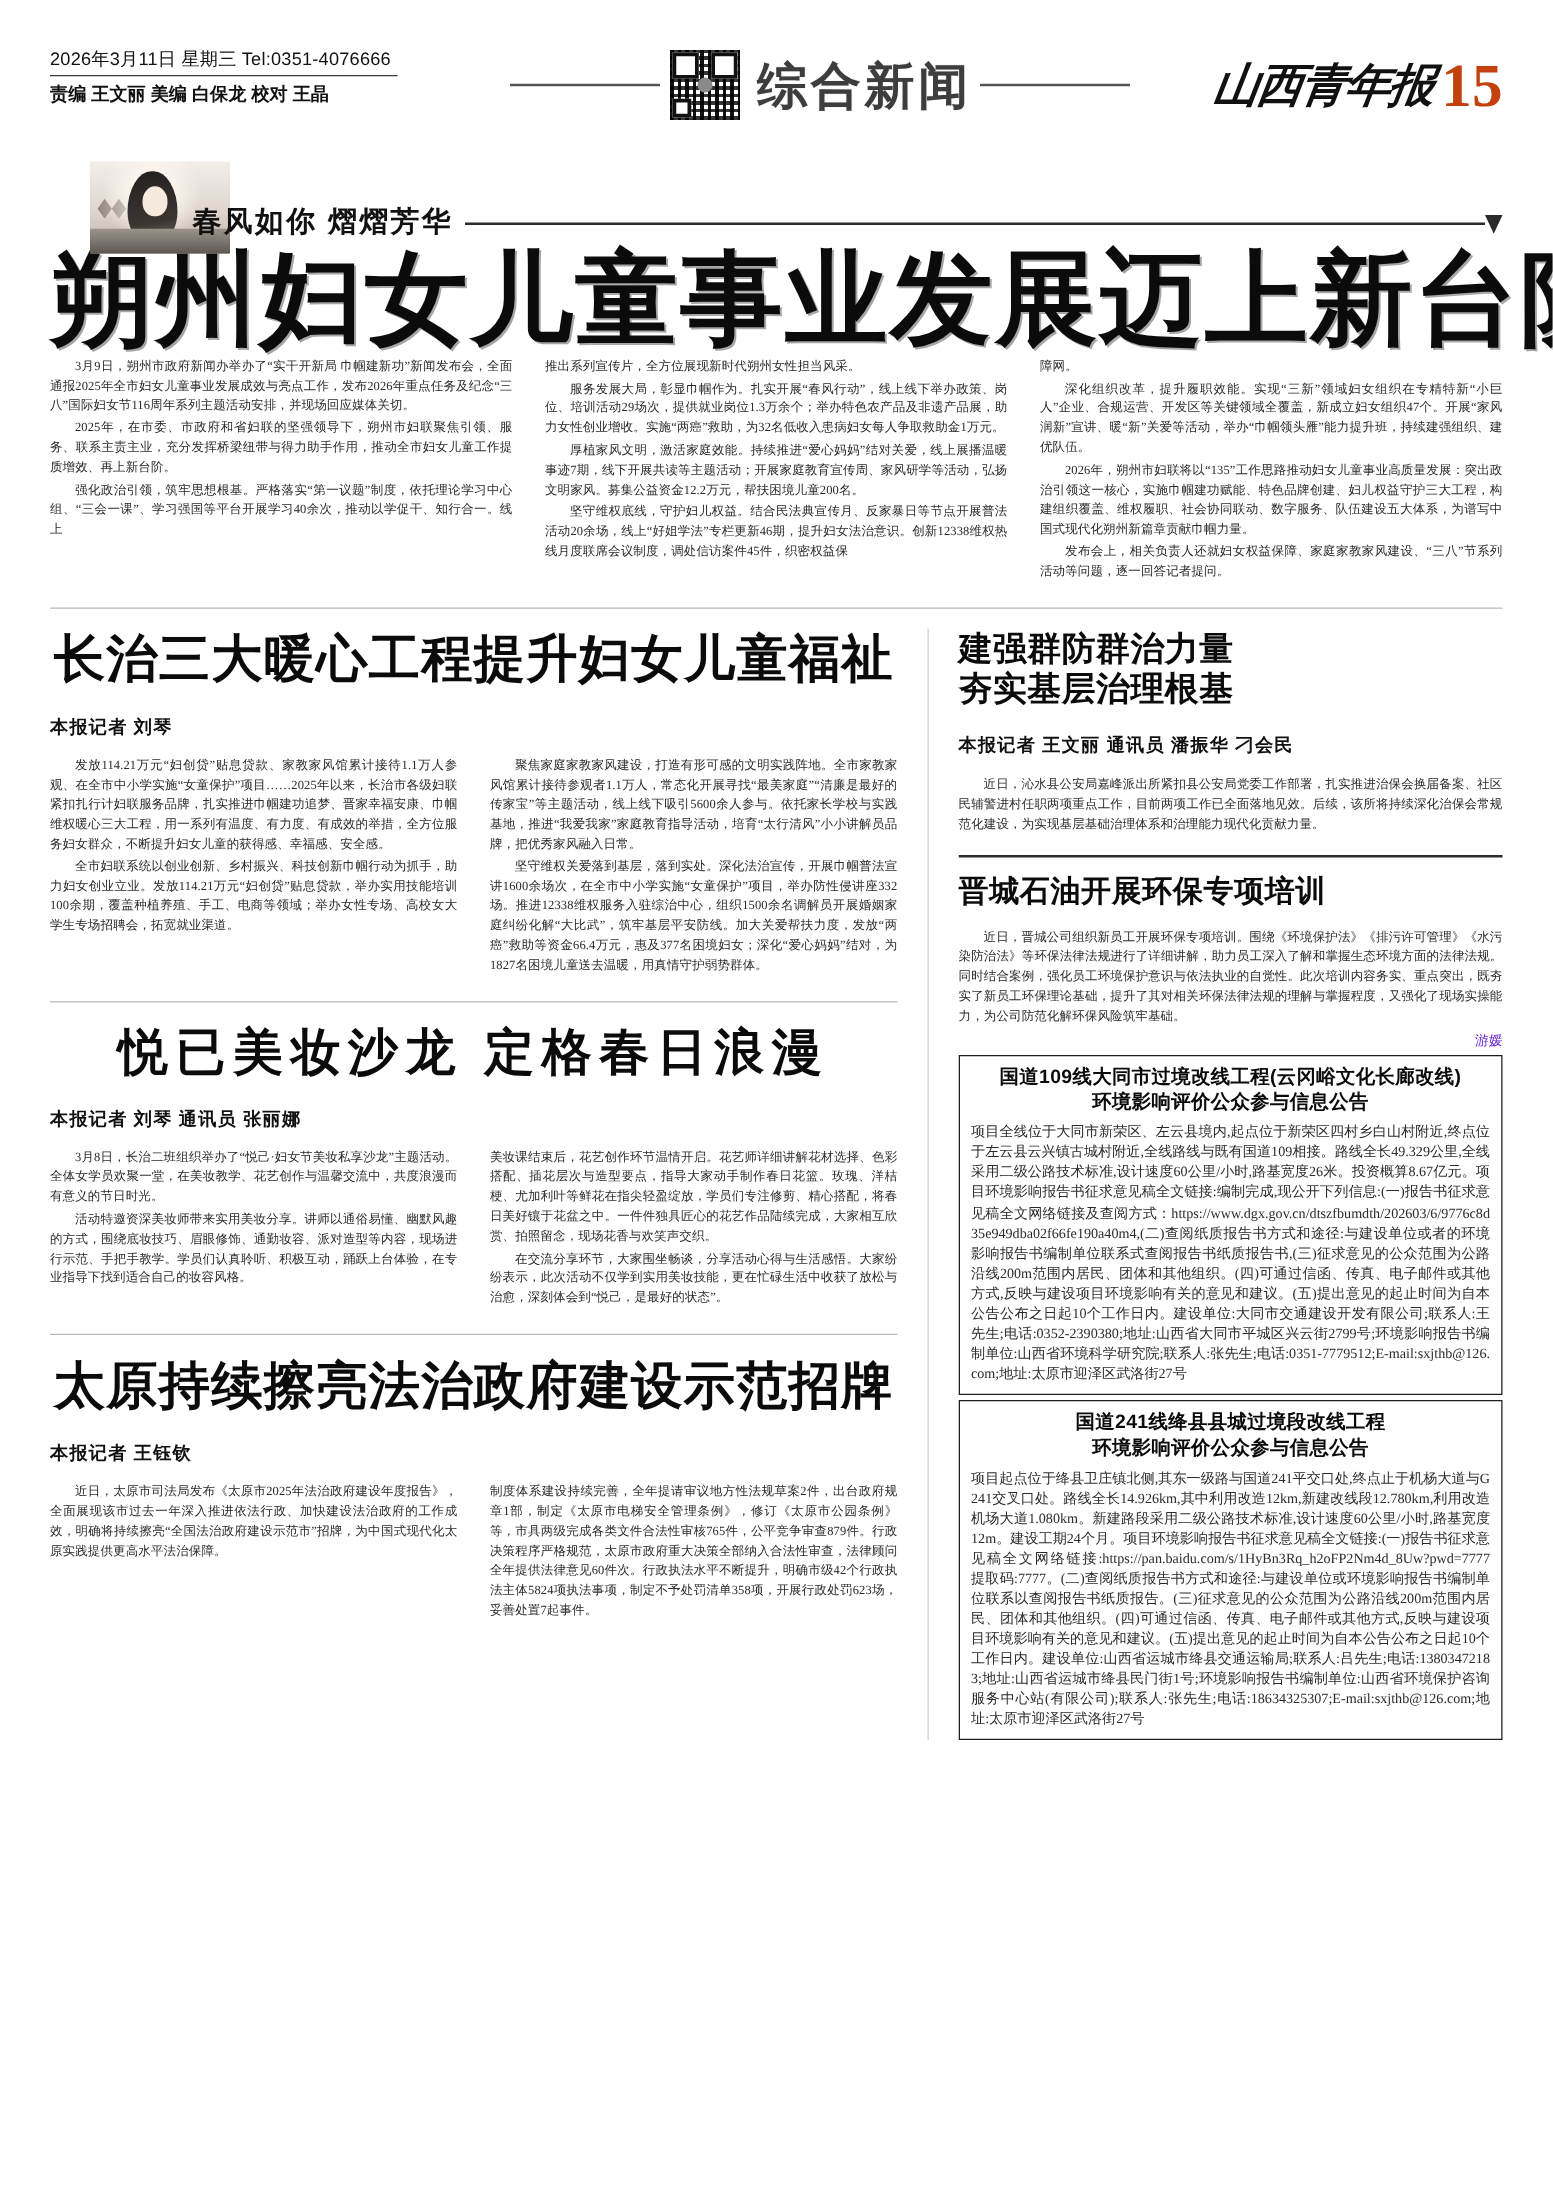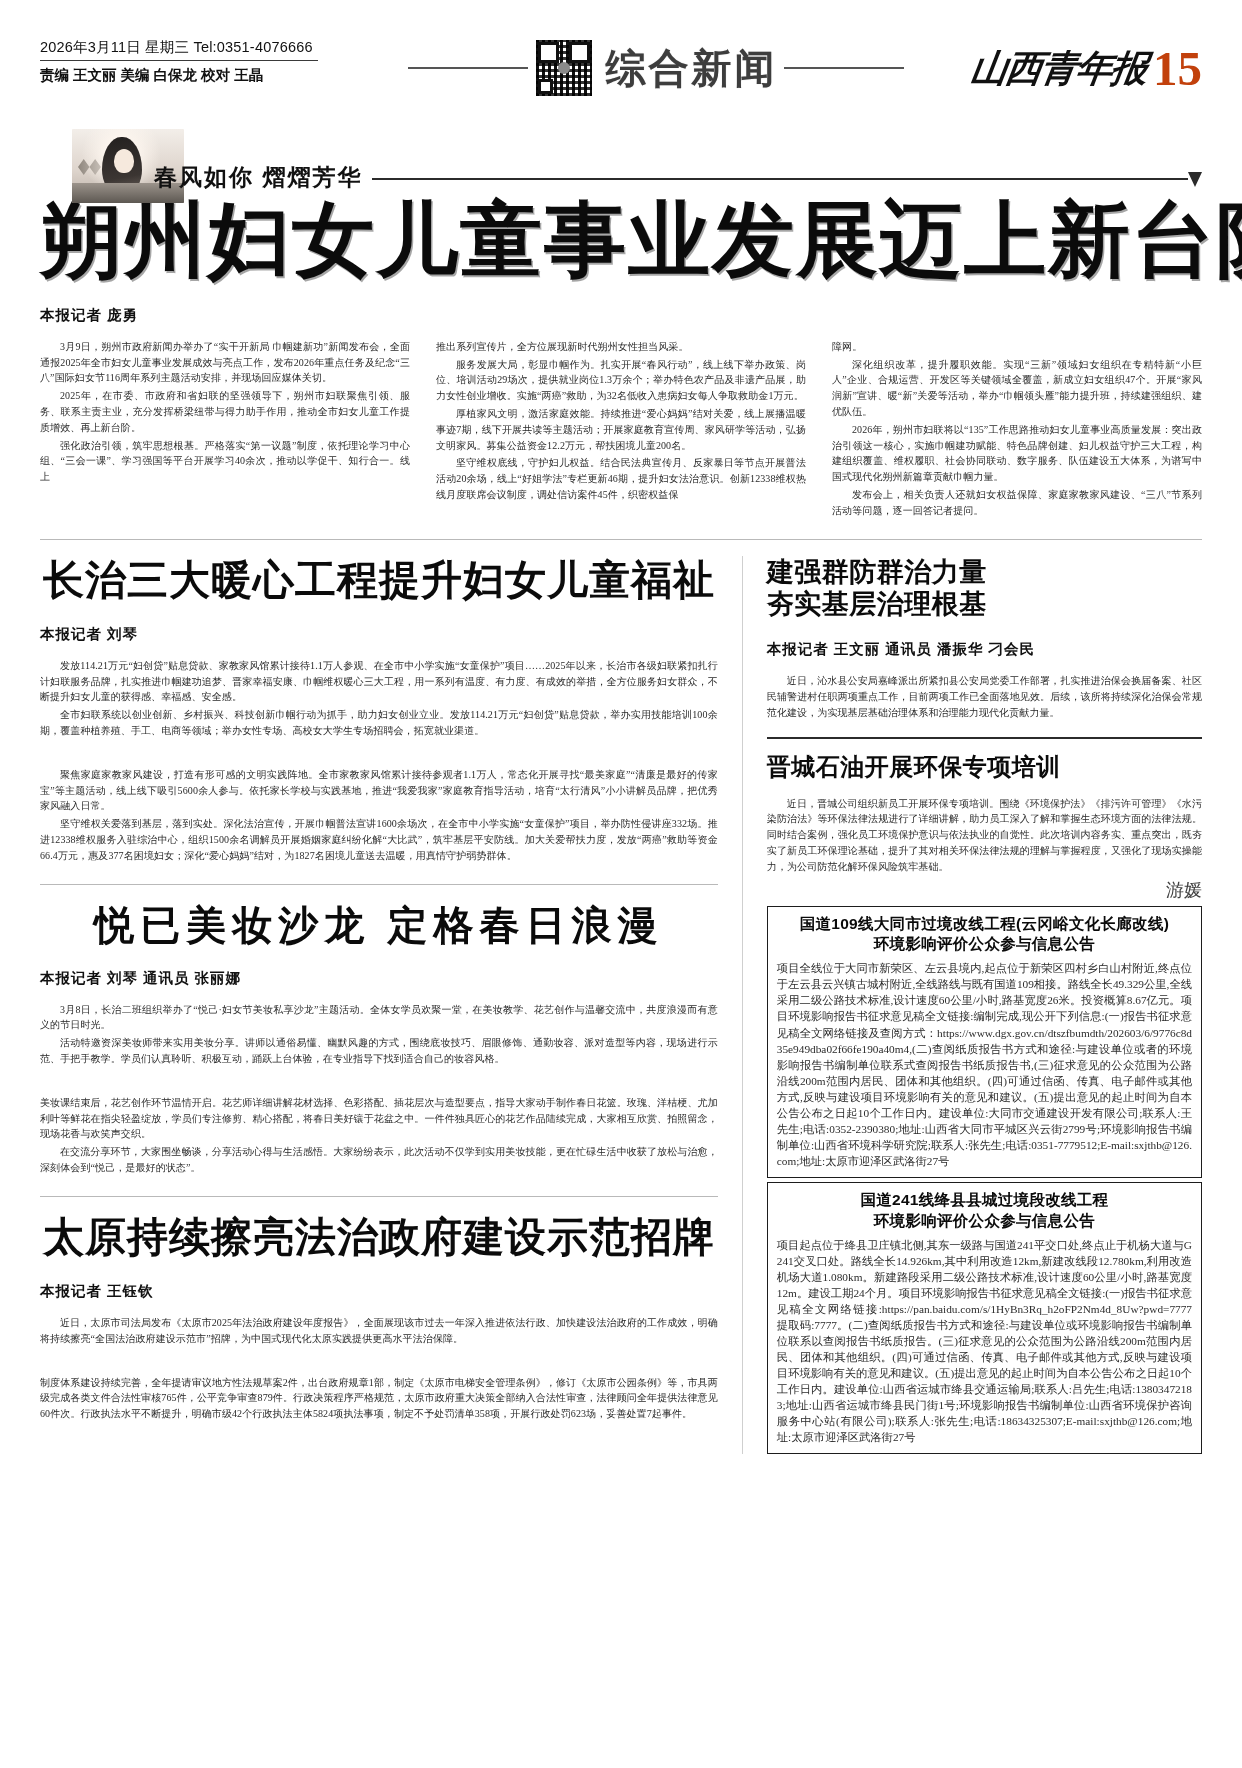--- a/index.html
+++ b/index.html
@@ -118,21 +118,21 @@
   }
 
   .byline {
     font-family:"Liberation Sans", sans-serif;
     font-weight:700; font-size:14.5px; color:#111;
     margin:20px 0 14px 0; letter-spacing:1px;
   }
 
   
   .cols3 { display:flex; gap:26px; }
-  .cols2 { display:flex; gap:26px;flex-direction:column; }
+  .cols2 { display:flex; gap:26px; }
   .col { flex:1; }
   p.body {
     font-family:"Liberation Serif","DejaVu Serif",serif;
     font-size:10px; line-height:1.58; color:#2a2a2a;
     text-align:justify; text-justify:inter-ideograph;
     margin:0 0 2px 0; text-indent:2em; letter-spacing:.1px;
   }
   p.body.noind { text-indent:0; }
 
   
@@ -164,21 +164,21 @@
     line-height:1.35; letter-spacing:.3px;
   }
   .notice-body {
     font-family:"Liberation Serif", serif;
     font-size:11.3px; line-height:1.42; color:#2b2b2b;
     text-align:justify; margin-top:5px; word-break:break-all;
   }
 
   .signoff {
     font-family:"Liberation Serif", serif;
-    font-size:18px; text-align:right; color:#404040; margin-top:3px;
+    font-size:11px; text-align:right; color:#6d28d9; margin-top:3px;
   }
 </style>
 </head>
 <body>
 
 <div class="page">
 
   <div class="masthead">
     <div class="mh-left">
       <div class="mh-date">2026年3月11日  星期三  Tel:0351-4076666</div>
@@ -209,21 +209,20 @@
           <div class="face"></div>
           <div class="base"></div>
         </div>
         <div class="ribbon-text">春风如你  熠熠芳华</div>
       </div>
       <div class="ribbon-rule"></div>
       <div class="arrow-down"></div>
     </div>
 
     <h1 class="headline">朔州妇女儿童事业发展迈上新台阶</h1>
-    <div class="byline">本报记者  庞勇</div>
 
     <div class="cols3">
       <div class="col">
         <p class="body">3月9日，朔州市政府新闻办举办了“实干开新局 巾帼建新功”新闻发布会，全面通报2025年全市妇女儿童事业发展成效与亮点工作，发布2026年重点任务及纪念“三八”国际妇女节116周年系列主题活动安排，并现场回应媒体关切。</p>
         <p class="body">2025年，在市委、市政府和省妇联的坚强领导下，朔州市妇联聚焦引领、服务、联系主责主业，充分发挥桥梁纽带与得力助手作用，推动全市妇女儿童工作提质增效、再上新台阶。</p>
         <p class="body">强化政治引领，筑牢思想根基。严格落实“第一议题”制度，依托理论学习中心组、“三会一课”、学习强国等平台开展学习40余次，推动以学促干、知行合一。线上</p>
       </div>
       <div class="col">
         <p class="body noind">推出系列宣传片，全方位展现新时代朔州女性担当风采。</p>
         <p class="body">服务发展大局，彰显巾帼作为。扎实开展“春风行动”，线上线下举办政策、岗位、培训活动29场次，提供就业岗位1.3万余个；举办特色农产品及非遗产品展，助力女性创业增收。实施“两癌”救助，为32名低收入患病妇女每人争取救助金1万元。</p>

